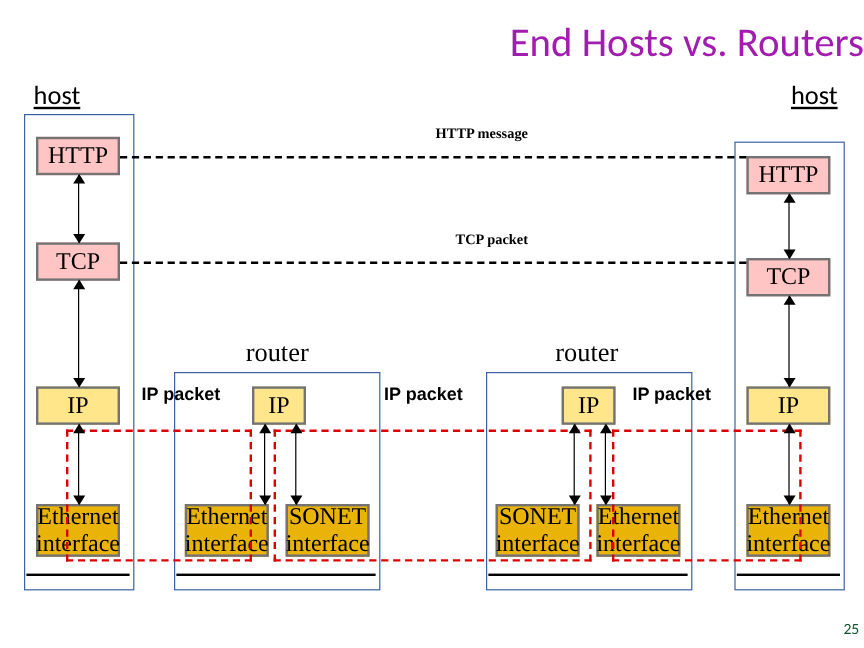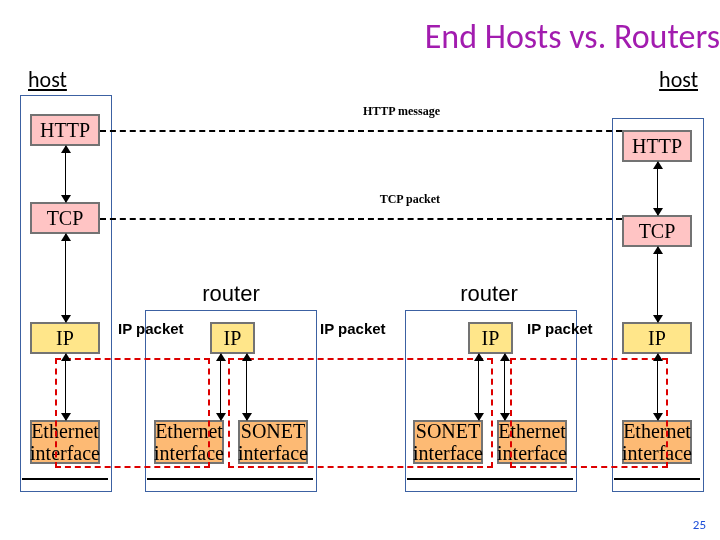--- a/index.html
+++ b/index.html
@@ -19,21 +19,21 @@
     color: #a21caf;
   }
   .host-label {
     font-family: "Segoe UI Light", Calibri, Arial, sans-serif;
     font-size: 22px;
     font-weight: 300;
     position: absolute;
     text-decoration: underline;
   }
   .router-label {
-    font-family: Liberation Sans, sans-serif;
+    font-family: Liberation Serif, serif;
     font-size: 22px;
     font-weight: 300;
     position: absolute;
     text-align: center;
   }
   .col-frame {
     position: absolute;
     border: 1px solid #3c61a2;
     background: transparent;
     width: 90px;
@@ -44,21 +44,21 @@
     font-family: "Times New Roman", serif;
     font-size: 20px;
     display: flex;
     align-items: center;
     justify-content: center;
     text-align: center;
     line-height: 1.1;
     box-sizing: border-box;
   }
   .pink { background: #ffc4c4; }
-  .green { background: #fdba74; }
+  .green { background: #eab308; }
   .yellow { background: #ffe68a; }
   .msg-label {
     position: absolute;
     font-family: Liberation Serif, serif;
     font-weight: 700;
     font-size: 12px;
     text-align: right;
   }
   .pkt-label {
     position: absolute;
@@ -88,25 +88,25 @@
     content: "";
     position: absolute;
     left: -5px;
     border-left: 5px solid transparent;
     border-right: 5px solid transparent;
   }
   .v-arrow::before { top: -1px; border-bottom: 8px solid #000; }
   .v-arrow::after  { bottom: -1px; border-top: 8px solid #000; }
   .slidenum {
     position: absolute;
-    right: 14px;
+    right: 4px;
     bottom: 8px;
     font-family: Calibri, Arial, sans-serif;
     font-size: 13px;
-    color: #1d4ed8;
+    color: #14532d;
   }
   .floor {
     position: absolute;
     border-top: 2px solid #000;
     height: 0;
   }
 </style>
 </head>
 <body>
 

